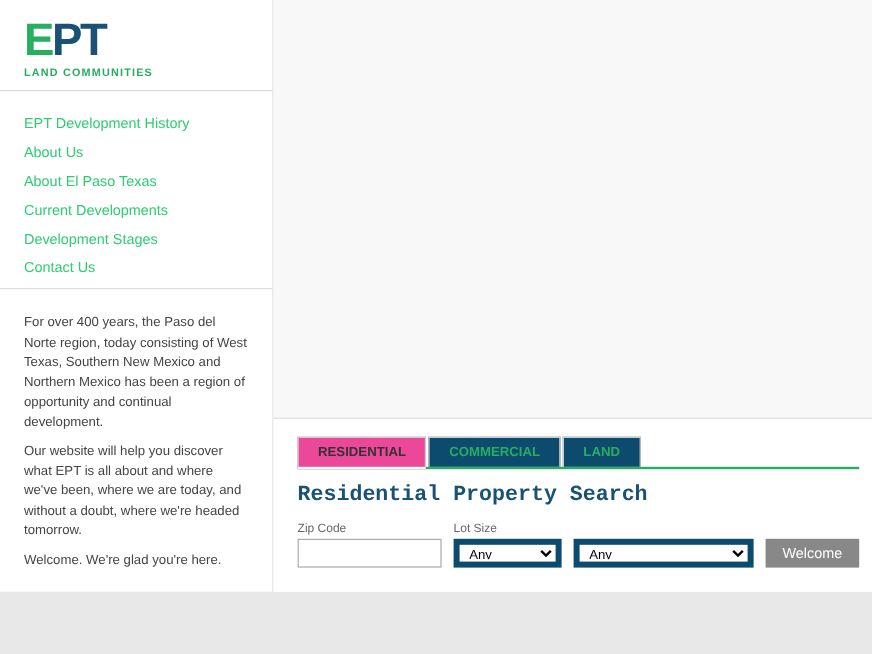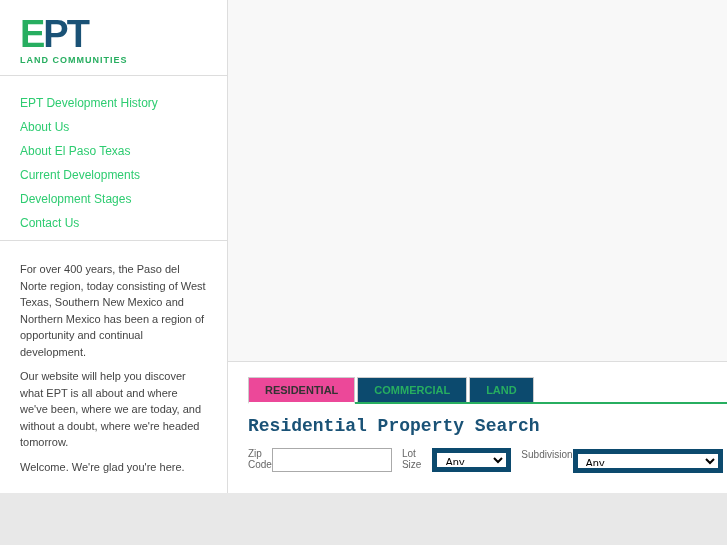--- a/index.html
+++ b/index.html
@@ -37,21 +37,21 @@
     
     #tabs { display: flex; margin-bottom: 12px; border-bottom: 2px solid #27ae60; }
     .tab { padding: 6px 16px; font-size: 11px; font-weight: bold; cursor: pointer; border: 1px solid #ccc; margin-right: 2px; background: #0c4a6e; color: #555; border-bottom: none; }
     .tab.active { background: #ec4899; color: #333; border-bottom: 2px solid white; margin-bottom: -2px; }
     .tab.commercial { color: #27ae60; }
     .tab.land { color: #27ae60; }
 
     #search-title { font-size: 18px; color: #1a5276; font-weight: bold; margin-bottom: 12px; font-family: Liberation Mono, monospace; }
 
     #search-form { display: flex; align-items: flex-end; gap: 10px; }
-    .form-group { display: flex; flex-direction: row; }
+    .form-group { display: flex; flex-direction: column; }
     .form-label { font-size: 10px; color: #666; margin-bottom: 3px; }
     .form-input { border: 1px solid #aaa; padding: 4px 6px; font-size: 11px; width: 120px; height: 24px; }
     .form-select { border: 5px solid #0c4a6e; padding: 2px 4px; font-size: 11px; width: 90px; height: 24px; background: white; }
 
     #search-button { background: #888; color: white; border: none; padding: 5px 14px; font-size: 12px; height: 24px; cursor: pointer; }
 
     
     #footer-green { height: 35px; background: #27ae60; }
   </style>
 </head>
@@ -105,26 +105,25 @@
             <label class="form-label">Zip Code</label>
             <input class="form-input" type="text" style="">
           </div>
           <div class="form-group">
             <label class="form-label">Lot Size</label>
             <select class="form-select">
               <option>Any</option>
             </select>
           </div>
           <div class="form-group subdivision-group">
-            <label class="form-label">Subdivision</label>
             <select class="form-select" style="width:150px;">
               <option>Any</option>
             </select>
           </div>
-          <button id="search-button">Mexico</button>
+          <button id="search-button">Welcome</button>
         </div>
       </div>
     </div>
 
   </div>
 
   <div id="footer-green"></div>
 
 </div>
 

